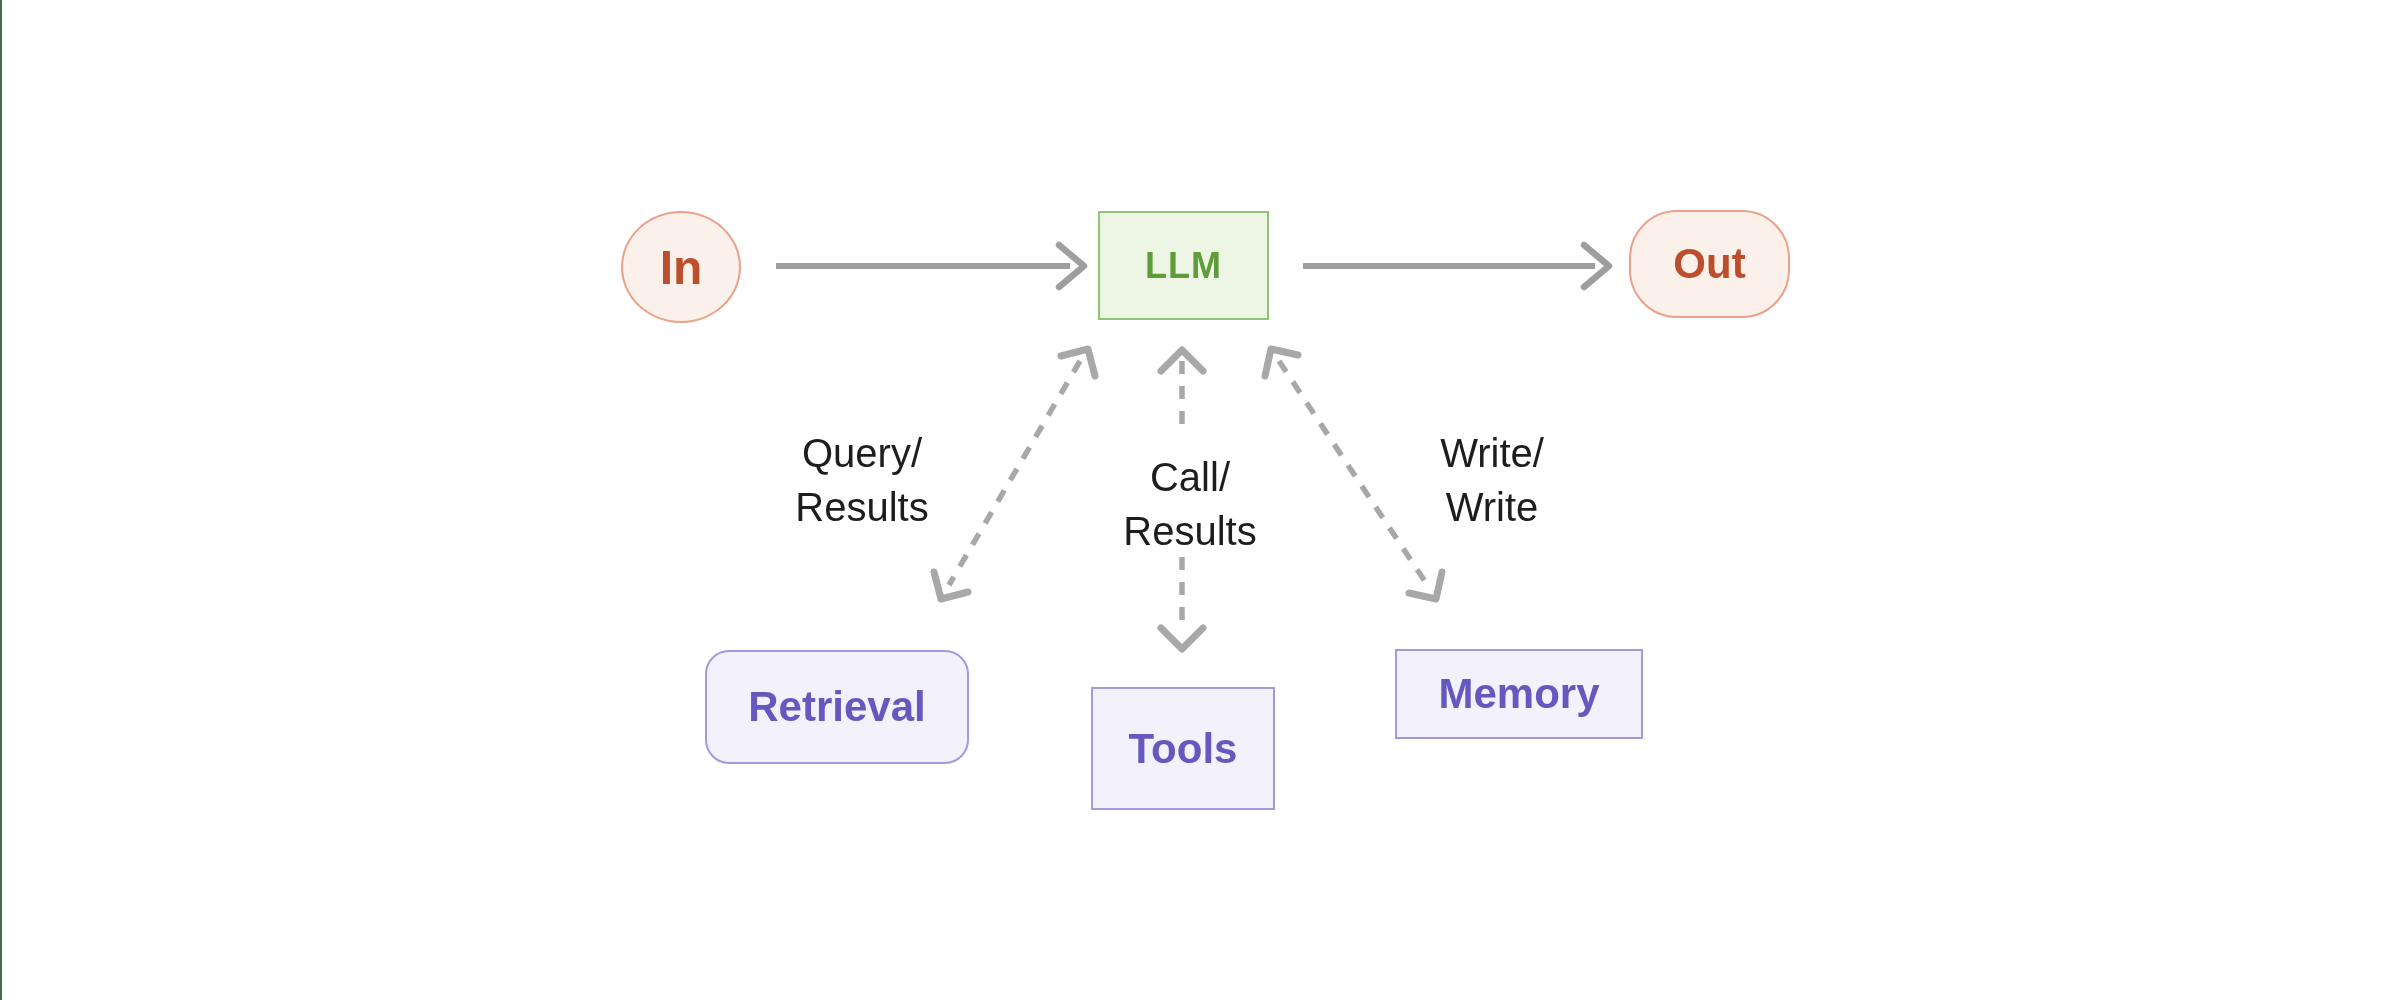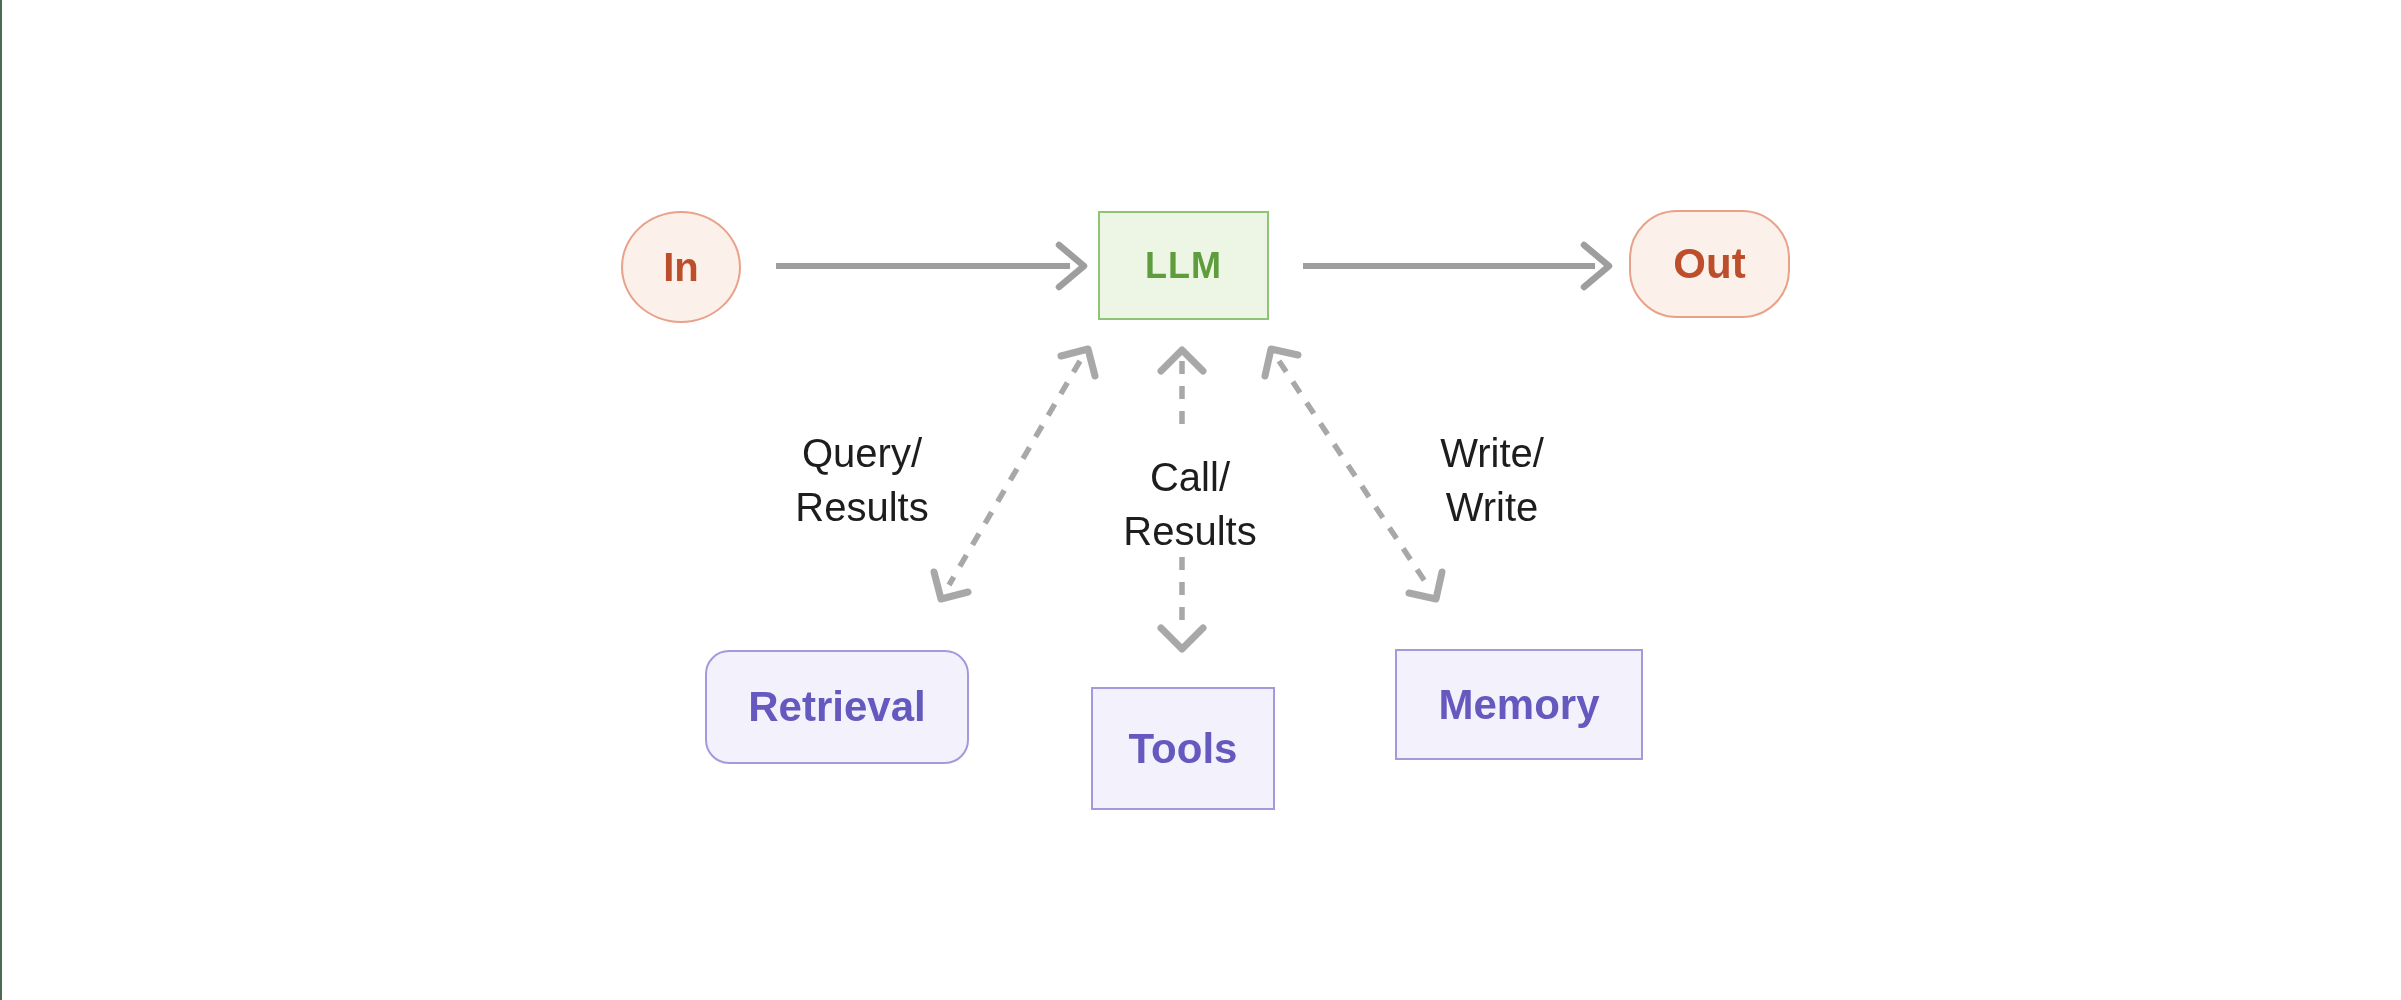--- a/index.html
+++ b/index.html
@@ -62,41 +62,41 @@
     box-sizing: border-box;
     display: flex;
     align-items: center;
     justify-content: center;
     font-weight: bold;
   }
   .node-io {
     background: var(--in-out-fill, #fcf0ea);
     border: 2.5px solid var(--in-out-border, #e9a189);
     color: var(--in-out-text, #bd4e2b);
-    font-size: 40px;
+    font-size: 48px;
   }
   .node-in  { left: 621px;  top: 211px; width: 120px; height: 112px; border-radius: 50%; }
   .node-out { left: 1629px; top: 210px; width: 161px; height: 108px; border-radius: 48px; font-size: 42px; text-align: center; }
   .node-llm {
     left: 1098px; top: 211px; width: 171px; height: 109px;
     background: var(--llm-fill, #edf6e4);
     border: 2px solid var(--llm-border, #8dc476);
     color: var(--llm-text, #5f9c3c);
     font-size: 36px;
     letter-spacing: 1px;
   }
   .node-module {
     background: var(--module-fill, #f3f1fb);
     border: 2.5px solid var(--module-border, #a29add);
     color: var(--module-text, #6558be);
     font-size: 42px;
   }
   .node-retrieval { left: 705px;  top: 650px; width: 264px; height: 114px; border-radius: 24px; }
   .node-tools     { left: 1091px; top: 687px; width: 184px; height: 123px; }
-  .node-memory    { left: 1395px; top: 649px; width: 248px; height: 111px; }
+  .node-memory    { left: 1395px; top: 649px; width: 248px; height: 90px; }
   .edge-label {
     position: absolute;
     width: 320px;
     text-align: center;
     color: var(--label-text, #1d1d1f);
     font-size: 40px;
     line-height: 54px;
     font-weight: 400;
   }
   .edge-label-query { left: 702px;  top: 426px; }

